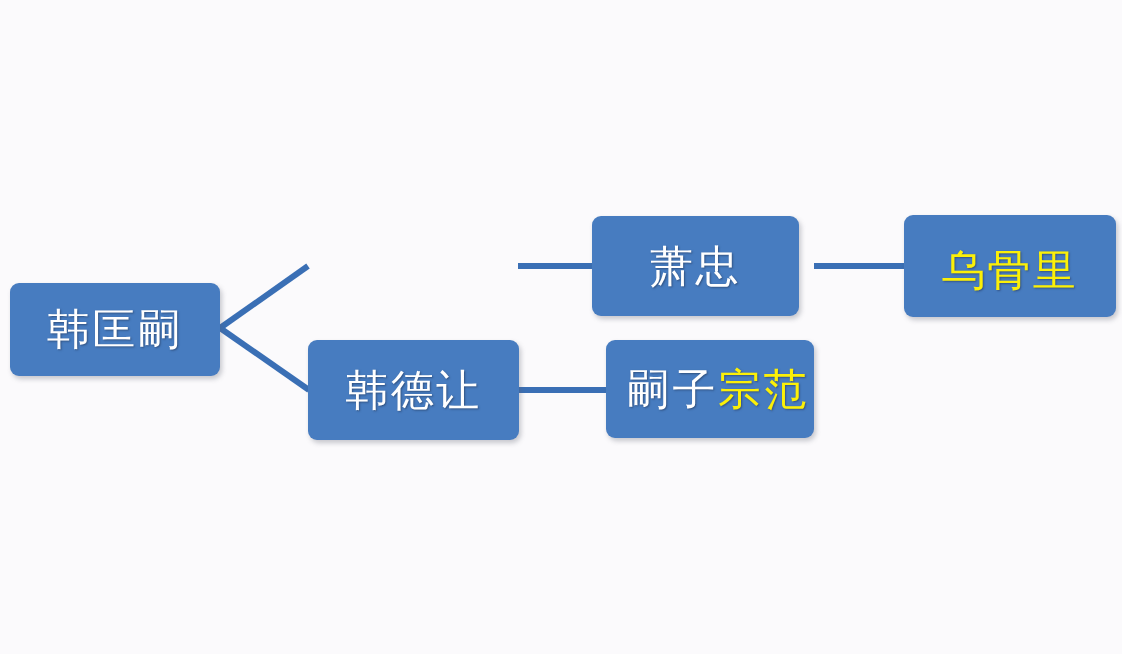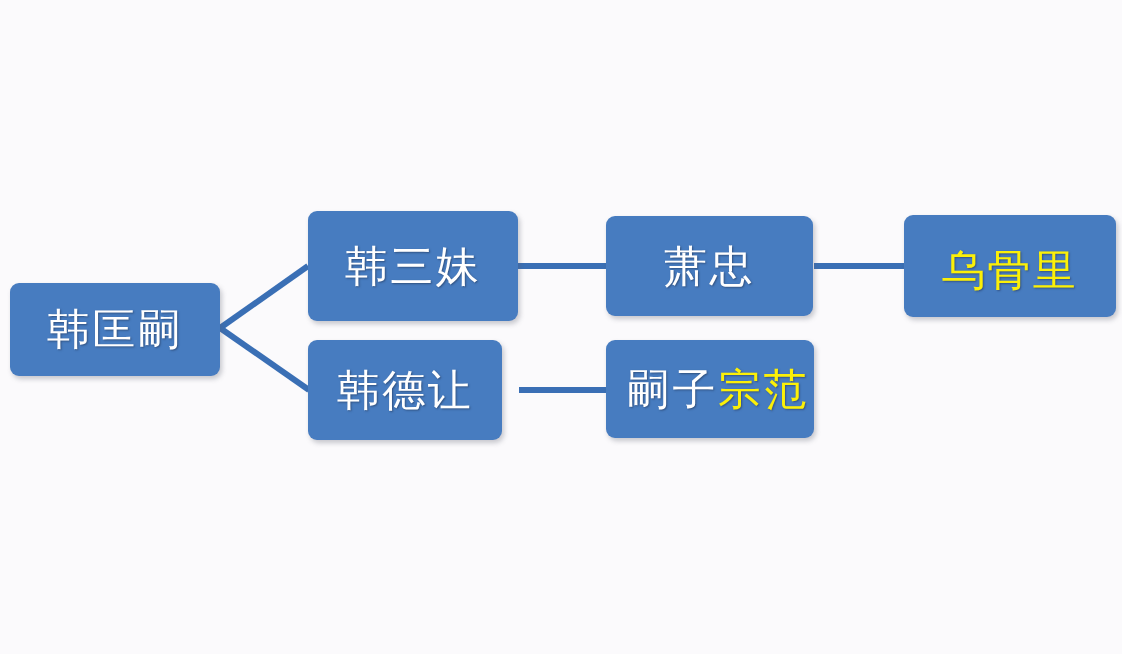--- a/index.html
+++ b/index.html
@@ -41,23 +41,23 @@
     letter-spacing: 0.06em;
     line-height: 1;
     text-shadow: 1px 1px 2px rgba(30, 45, 75, 0.55);
   }
   .label-white { color: #ffffff; }
   .label-yellow { color: #fbf008; text-shadow: 1px 1px 2px rgba(40, 55, 90, 0.6); }
 
   
   #node-hankuangsi   { left: 10px;  top: 283px; width: 210px; height: 93px; text-align: center;  }
   #node-hansanmei    { left: 308px; top: 211px; width: 210px; height: 110px; }
-  #node-xiaozhong    { left: 606px; top: 216px; width: 207px; height: 100px; }
+  #node-xiaozhong    { left: 592px; top: 216px; width: 207px; height: 100px; }
   #node-wuguli       { left: 904px; top: 215px; width: 212px; height: 102px; }
-  #node-handerang    { left: 308px; top: 340px; width: 194px; height: 100px; }
+  #node-handerang    { left: 308px; top: 340px; width: 211px; height: 100px; }
   #node-sizizongfan  { left: 606px; top: 340px; width: 208px; height: 98px; padding-left: 16px;  }
 
   #node-hankuangsi  .node-label { font-size: 43px; }
   #node-hansanmei   .node-label { font-size: 43px; }
   #node-xiaozhong   .node-label { font-size: 43px; }
   #node-wuguli      .node-label { font-size: 43px; margin-top: 8px; }
   #node-handerang   .node-label { font-size: 43px; }
   #node-sizizongfan .node-label { font-size: 43px; }
 </style>
 </head>
@@ -75,23 +75,20 @@
 
     <path d="M 814 266 L 905 266" stroke="#3a6fb5" stroke-width="6" fill="none"></path>
 
     <path d="M 519 390 L 607 390" stroke="#3a6fb5" stroke-width="6" fill="none"></path>
   </svg>
 
   <div class="node" id="node-hankuangsi">
     <span class="node-label label-white">韩匡嗣</span>
   </div>
 
-  <div class="node" id="node-hansanmei">
-    <span class="node-label label-white">韩三妹</span>
-  </div>
 
   <div class="node" id="node-xiaozhong">
     <span class="node-label label-white">萧忠</span>
   </div>
 
   <div class="node" id="node-wuguli">
     <span class="node-label label-yellow">乌骨里</span>
   </div>
 
   <div class="node" id="node-handerang">

